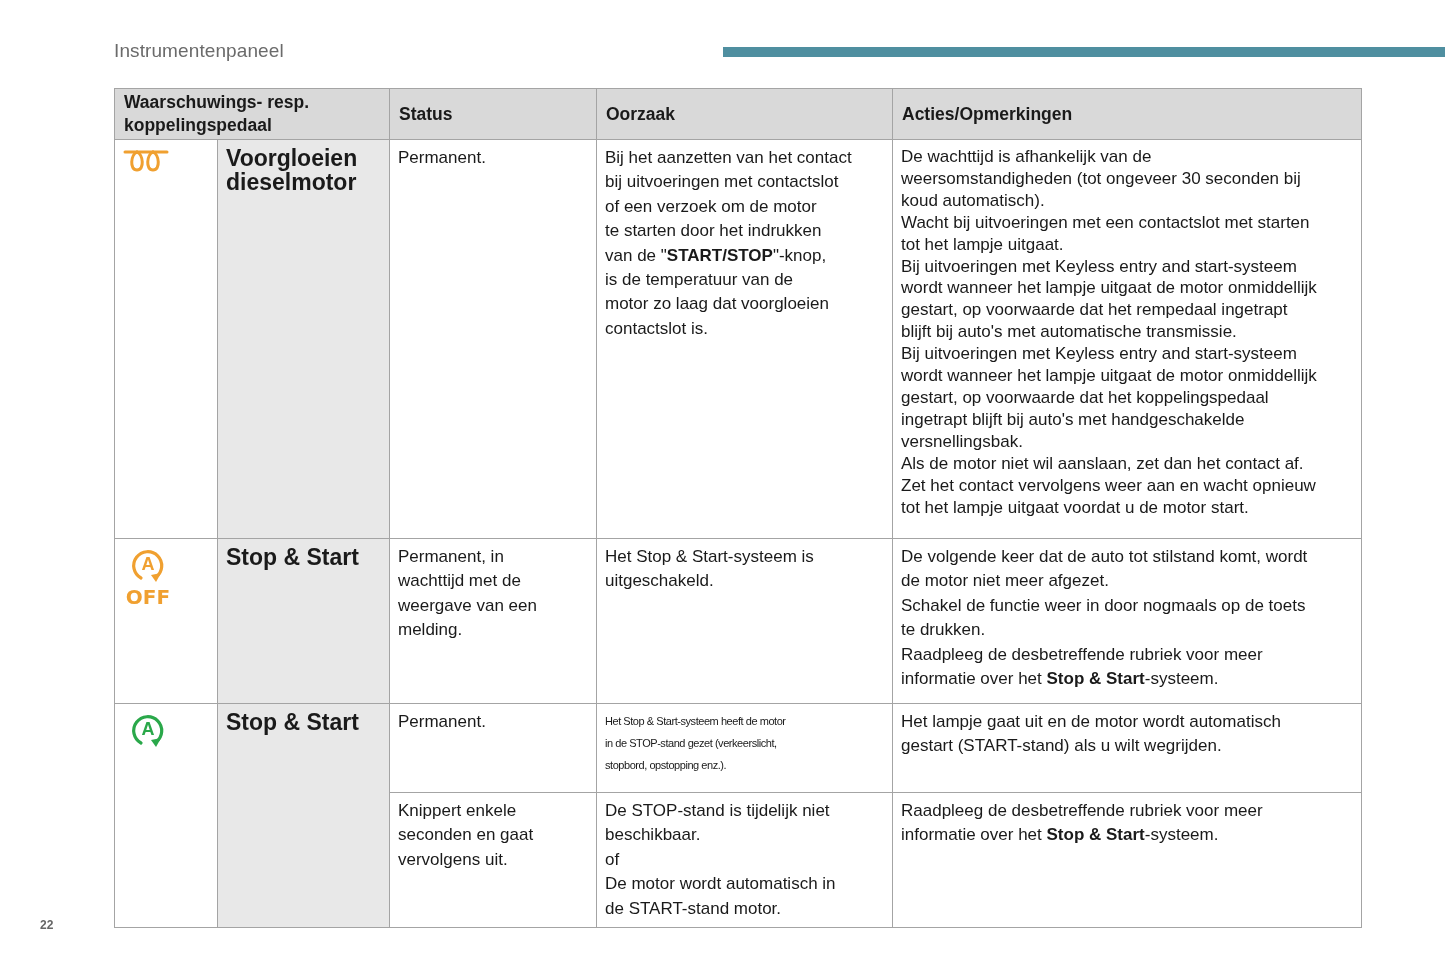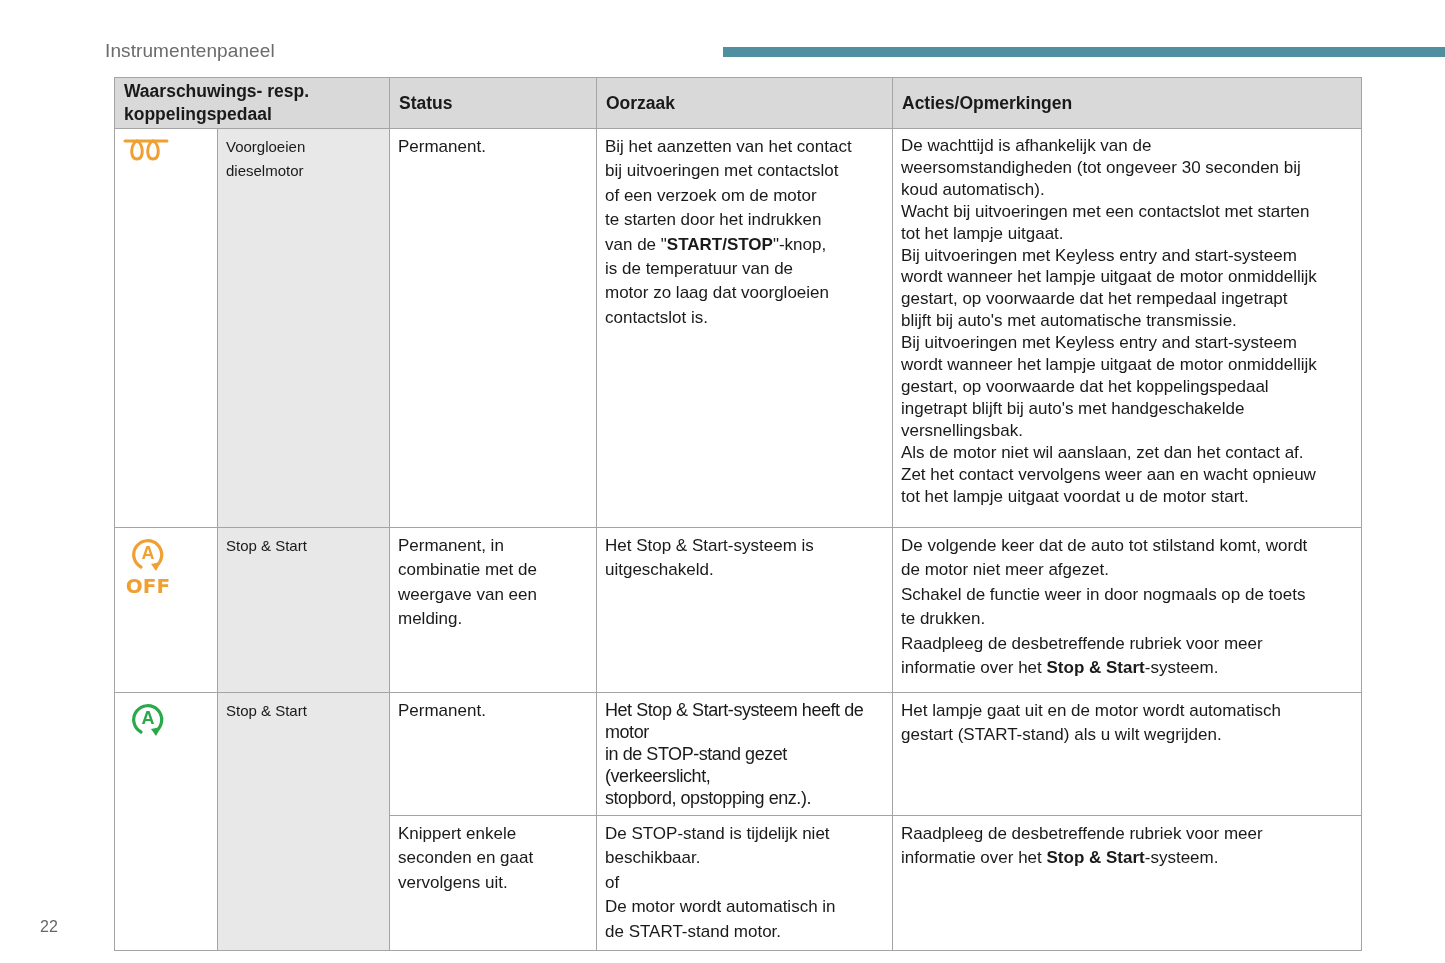--- a/index.html
+++ b/index.html
@@ -1,33 +1,33 @@
 <!DOCTYPE html>
 <html><head>
   <meta charset="utf-8">
   <style>
     html, body { margin: 0; padding: 0; background: #ffffff; }
     body {
       width: 1445px; height: 963px; position: relative; overflow: hidden;
       font-family: "Liberation Sans", sans-serif; color: #1a1a1a;
     }
     .header-title {
-      position: absolute; left: 105px; top: 40px;
+      position: absolute; left: 114px; top: 40px;
       font-size: 19px; color: #6b6b6b; letter-spacing: 0.1px;
     }
     .header-bar {
       position: absolute; left: 723px; top: 47px; width: 722px; height: 10px;
       background: #4f8fa0;
     }
     .page-number {
       position: absolute; left: 40px; top: 918px;
-      font-size: 16px; font-weight: normal; color: #666666;
+      font-size: 12px; font-weight: bold; color: #666666;
     }
     table.lamps {
-      position: absolute; left: 114px; top: 77px;
+      position: absolute; left: 114px; top: 88px;
       width: 1247px;
       border-collapse: collapse;
       table-layout: fixed;
       font-size: 17px;
       line-height: 24.4px;
     }
     table.lamps th, table.lamps td {
       border: 1.5px solid #a4a4a4;
       vertical-align: top;
       padding: 6px 8px 6px 8px;
@@ -36,24 +36,24 @@
     table.lamps thead th {
       background: #d9d9d9;
       font-weight: bold;
       vertical-align: middle;
       height: 36px;
       padding: 2px 9px;
       line-height: 23px;
       font-size: 17.5px;
     }
     td.icon-cell { text-align: center; padding-top: 14px; background: #ffffff; }
-    td.name-cell { background: #e8e8e8; font-weight: normal; padding-left: 9px; font-size: 15px; }
+    td.name-cell { background: #e8e8e8; font-weight: bold; padding-left: 9px; font-size: 23px; }
     td.text-cell { padding-left: 9px; }
     td.actions-cell { padding-left: 9px; line-height: 21.9px; font-size: 17px; margin-top: 44px; }
-    td.condensed { font-size: 18px; line-height: 22px; letter-spacing: -0.45px; }
+    td.condensed { font-size: 11px; line-height: 22px; letter-spacing: -0.45px; }
     .line { display: block; }
     .bold { font-weight: bold; }
     .icon svg { display: inline-block; }
     .row-preheat td { height: 386px; }
     .row-off td { height: 152px; }
     .row-auto1 td { height: 76px; }
     .row-auto2 td { height: 117px; }
     .actions-std { line-height: 24.4px !important; }
   </style>
 </head>
@@ -142,21 +142,21 @@
             </g>
             <polygon points="28,30 38,28 33,37" fill="#f0a030"></polygon>
             <text x="25" y="25" text-anchor="middle" font-family="Liberation Sans, sans-serif" font-weight="bold" font-size="18" fill="#f0a030">A</text>
             <text x="25" y="59" text-anchor="middle" font-family="DejaVu Sans, sans-serif" font-weight="bold" font-size="20" fill="#f0a030">OFF</text>
           </svg>
         </span>
       </td>
       <td class="name-cell">Stop &amp; Start</td>
       <td class="text-cell">
         <span class="line">Permanent, in</span>
-        <span class="line">combinatie met de</span>
+        <span class="line">wachttijd met de</span>
         <span class="line">weergave van een</span>
         <span class="line">melding.</span>
       </td>
       <td class="text-cell">
         <span class="line">Het Stop &amp; Start-systeem is</span>
         <span class="line">uitgeschakeld.</span>
       </td>
       <td class="actions-cell actions-std">
         <span class="line">De volgende keer dat de auto tot stilstand komt, wordt</span>
         <span class="line">de motor niet meer afgezet.</span>

